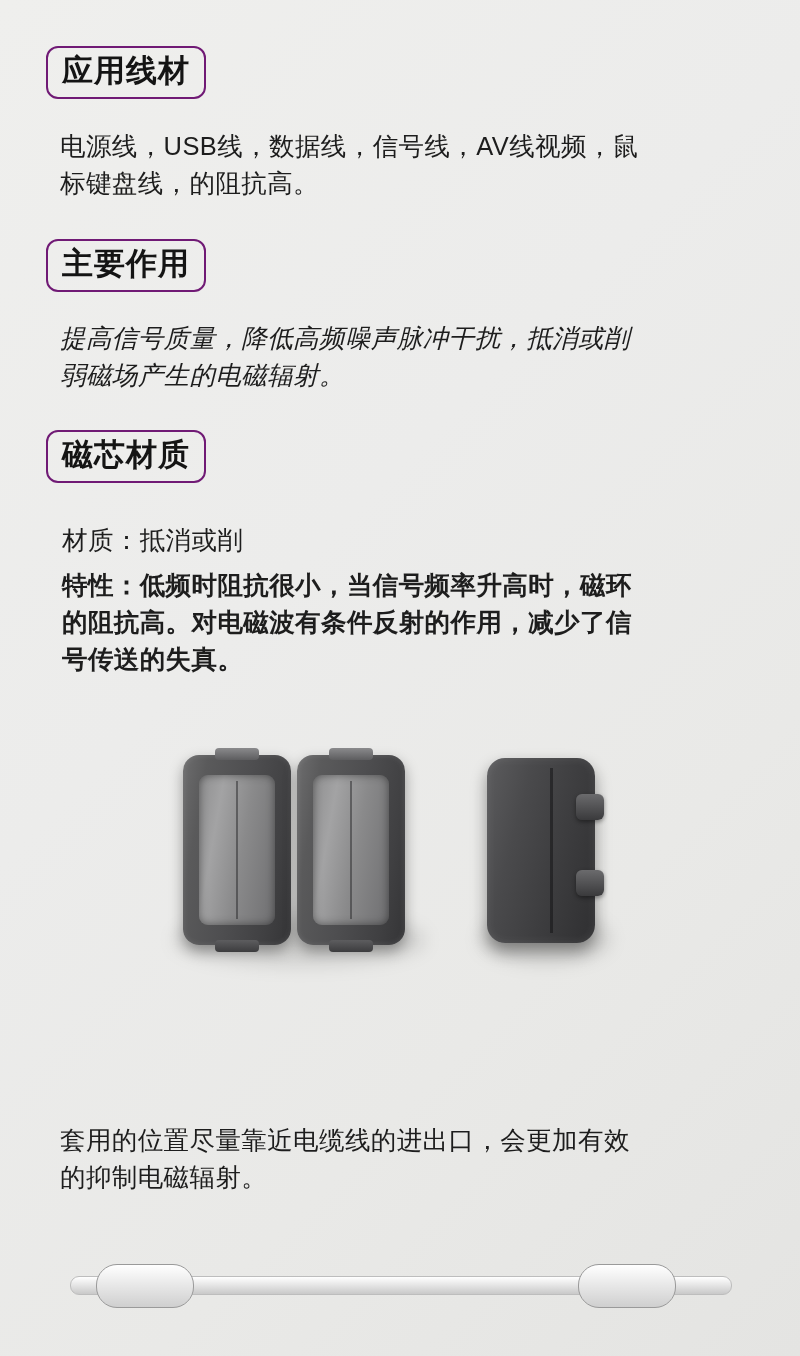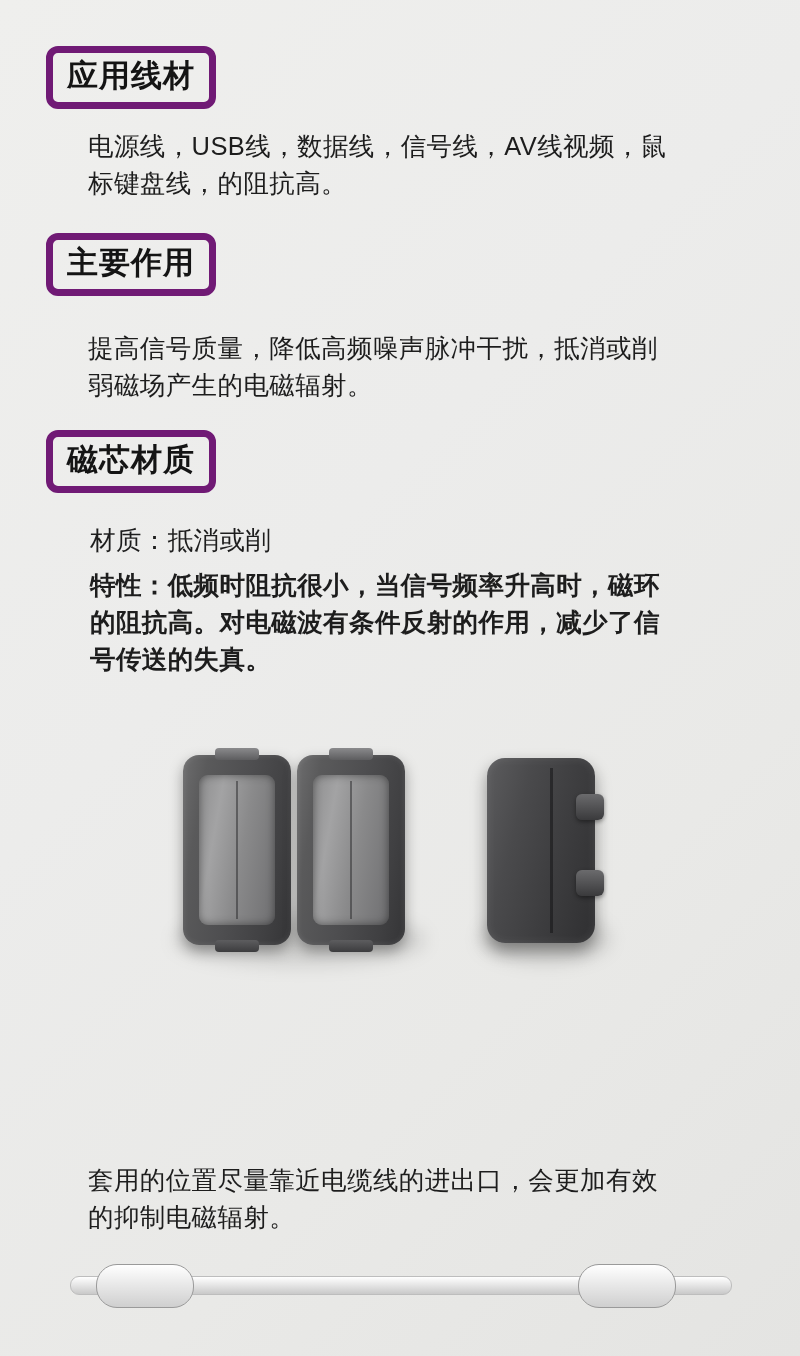--- a/index.html
+++ b/index.html
@@ -15,21 +15,21 @@
     color: #1a1a1a;
     overflow: hidden;
   }
   .page {
     position: absolute;
     inset: 0;
   }
   
   .pill {
     display: inline-block;
-    border: 7px solid #701a75;
+    border: 2px solid #701a75;
     border-radius: 12px;
     padding: 7px 14px 9px 14px;
     font-size: 31px;
     font-weight: bold;
     line-height: 1.05;
     letter-spacing: 1px;
     color: #141414;
     background: transparent;
   }
   .pill-wrap {
@@ -43,21 +43,20 @@
     font-size: 25.5px;
     line-height: 1.45;
     color: #1d1d1d;
     letter-spacing: 0.4px;
   }
   .body-text.indent {
     left: 62px;
   }
   .body-line {
     display: block;
-    margin-left: 28px;
   }
   
   .photo {
     position: absolute;
     left: 0;
     top: 700px;
     width: 800px;
     height: 310px;
   }
   .core-open {
@@ -198,24 +197,24 @@
 <div class="page">
 
   <div class="pill-wrap" style="top:46px;">
     <span class="pill">应用线材</span>
   </div>
   <div class="body-text" style="top:128px;">
     <span class="body-line">电源线，USB线，数据线，信号线，AV线视频，鼠</span>
     <span class="body-line">标键盘线，的阻抗高。</span>
   </div>
 
-  <div class="pill-wrap" style="top:233px;">
+  <div class="pill-wrap" style="top:239px;">
     <span class="pill">主要作用</span>
   </div>
-  <div class="body-text" style="top:330px;">
+  <div class="body-text" style="top:320px;font-style:italic;">
     <span class="body-line">提高信号质量，降低高频噪声脉冲干扰，抵消或削</span>
     <span class="body-line">弱磁场产生的电磁辐射。</span>
   </div>
 
   <div class="pill-wrap" style="top:430px;">
     <span class="pill">磁芯材质</span>
   </div>
   <div class="body-text indent" style="top:522px;">
     <span class="body-line">材质：抵消或削</span>
   </div>
@@ -242,21 +241,21 @@
       </div>
     </div>
 
     <div class="core-closed">
       <div class="seam"></div>
       <div class="clip one"></div>
       <div class="clip two"></div>
     </div>
   </div>
 
-  <div class="body-text" style="top:1162px;">
+  <div class="body-text" style="top:1122px;">
     <span class="body-line">套用的位置尽量靠近电缆线的进出口，会更加有效</span>
     <span class="body-line">的抑制电磁辐射。</span>
   </div>
 
   <div class="cable-area">
     <div class="cable-line"></div>
     <div class="clamp in"></div>
     <div class="clamp out"></div>
   </div>
 

